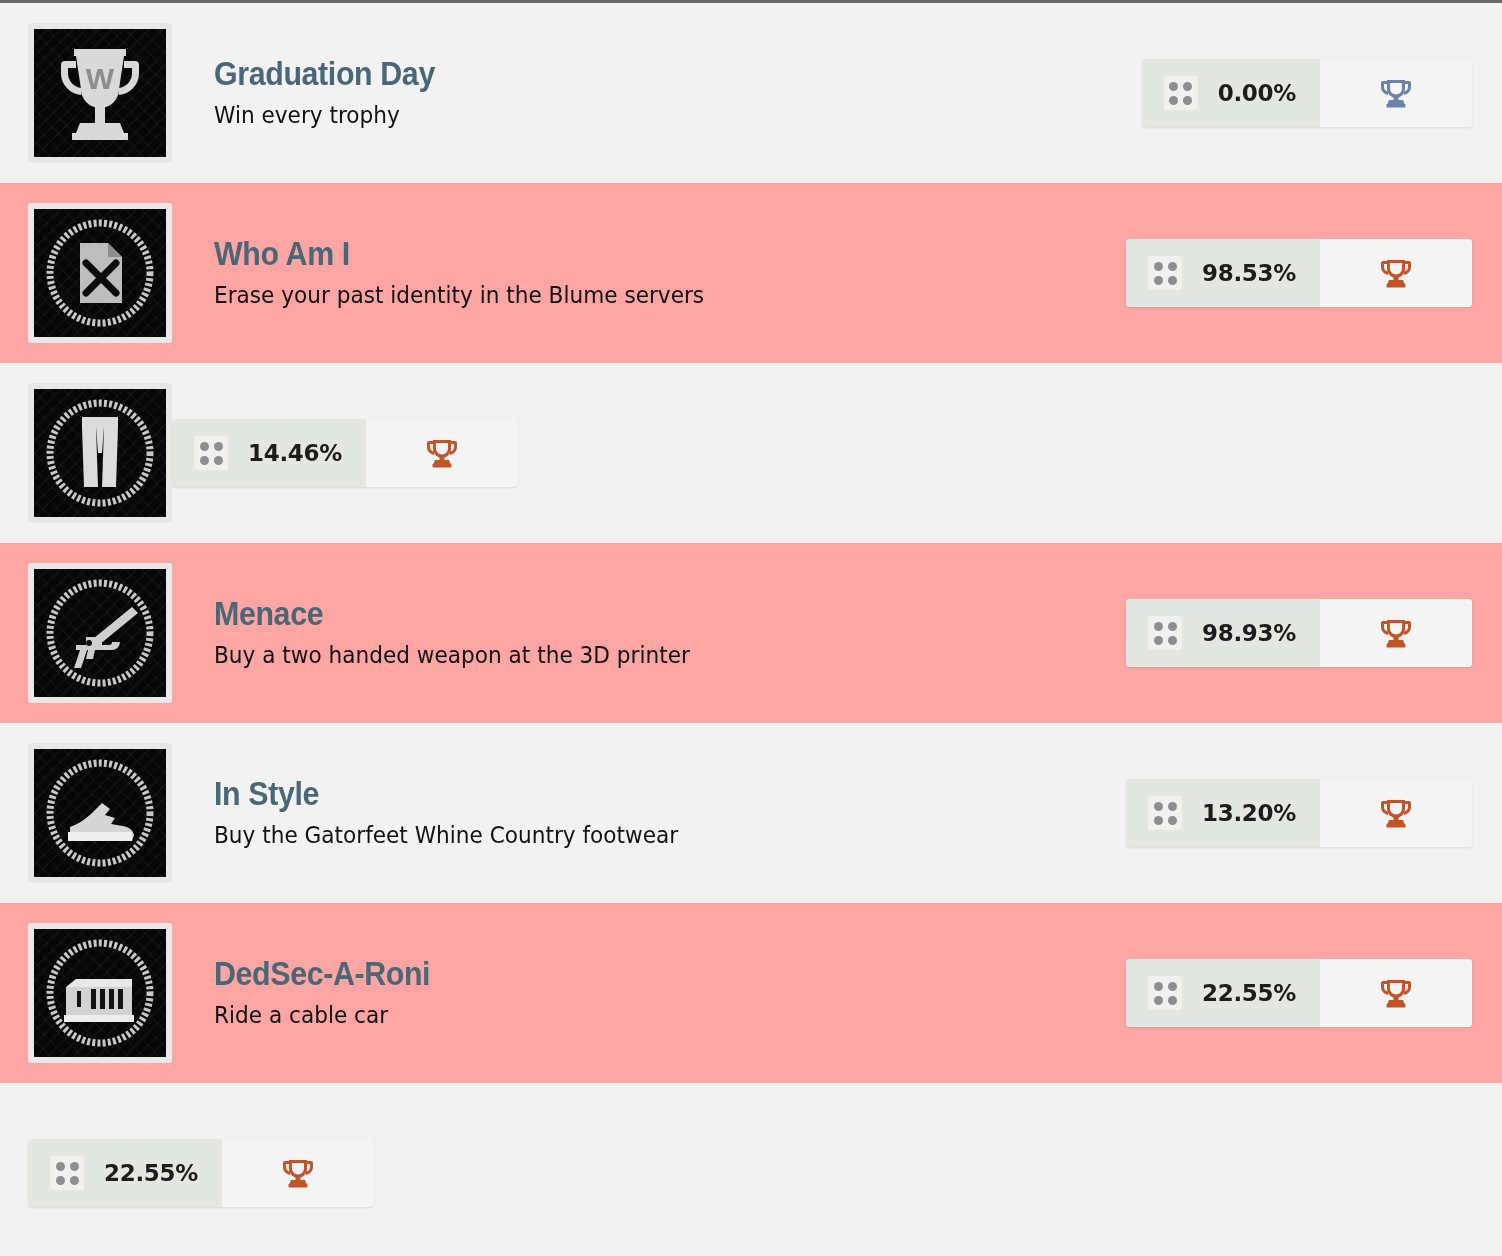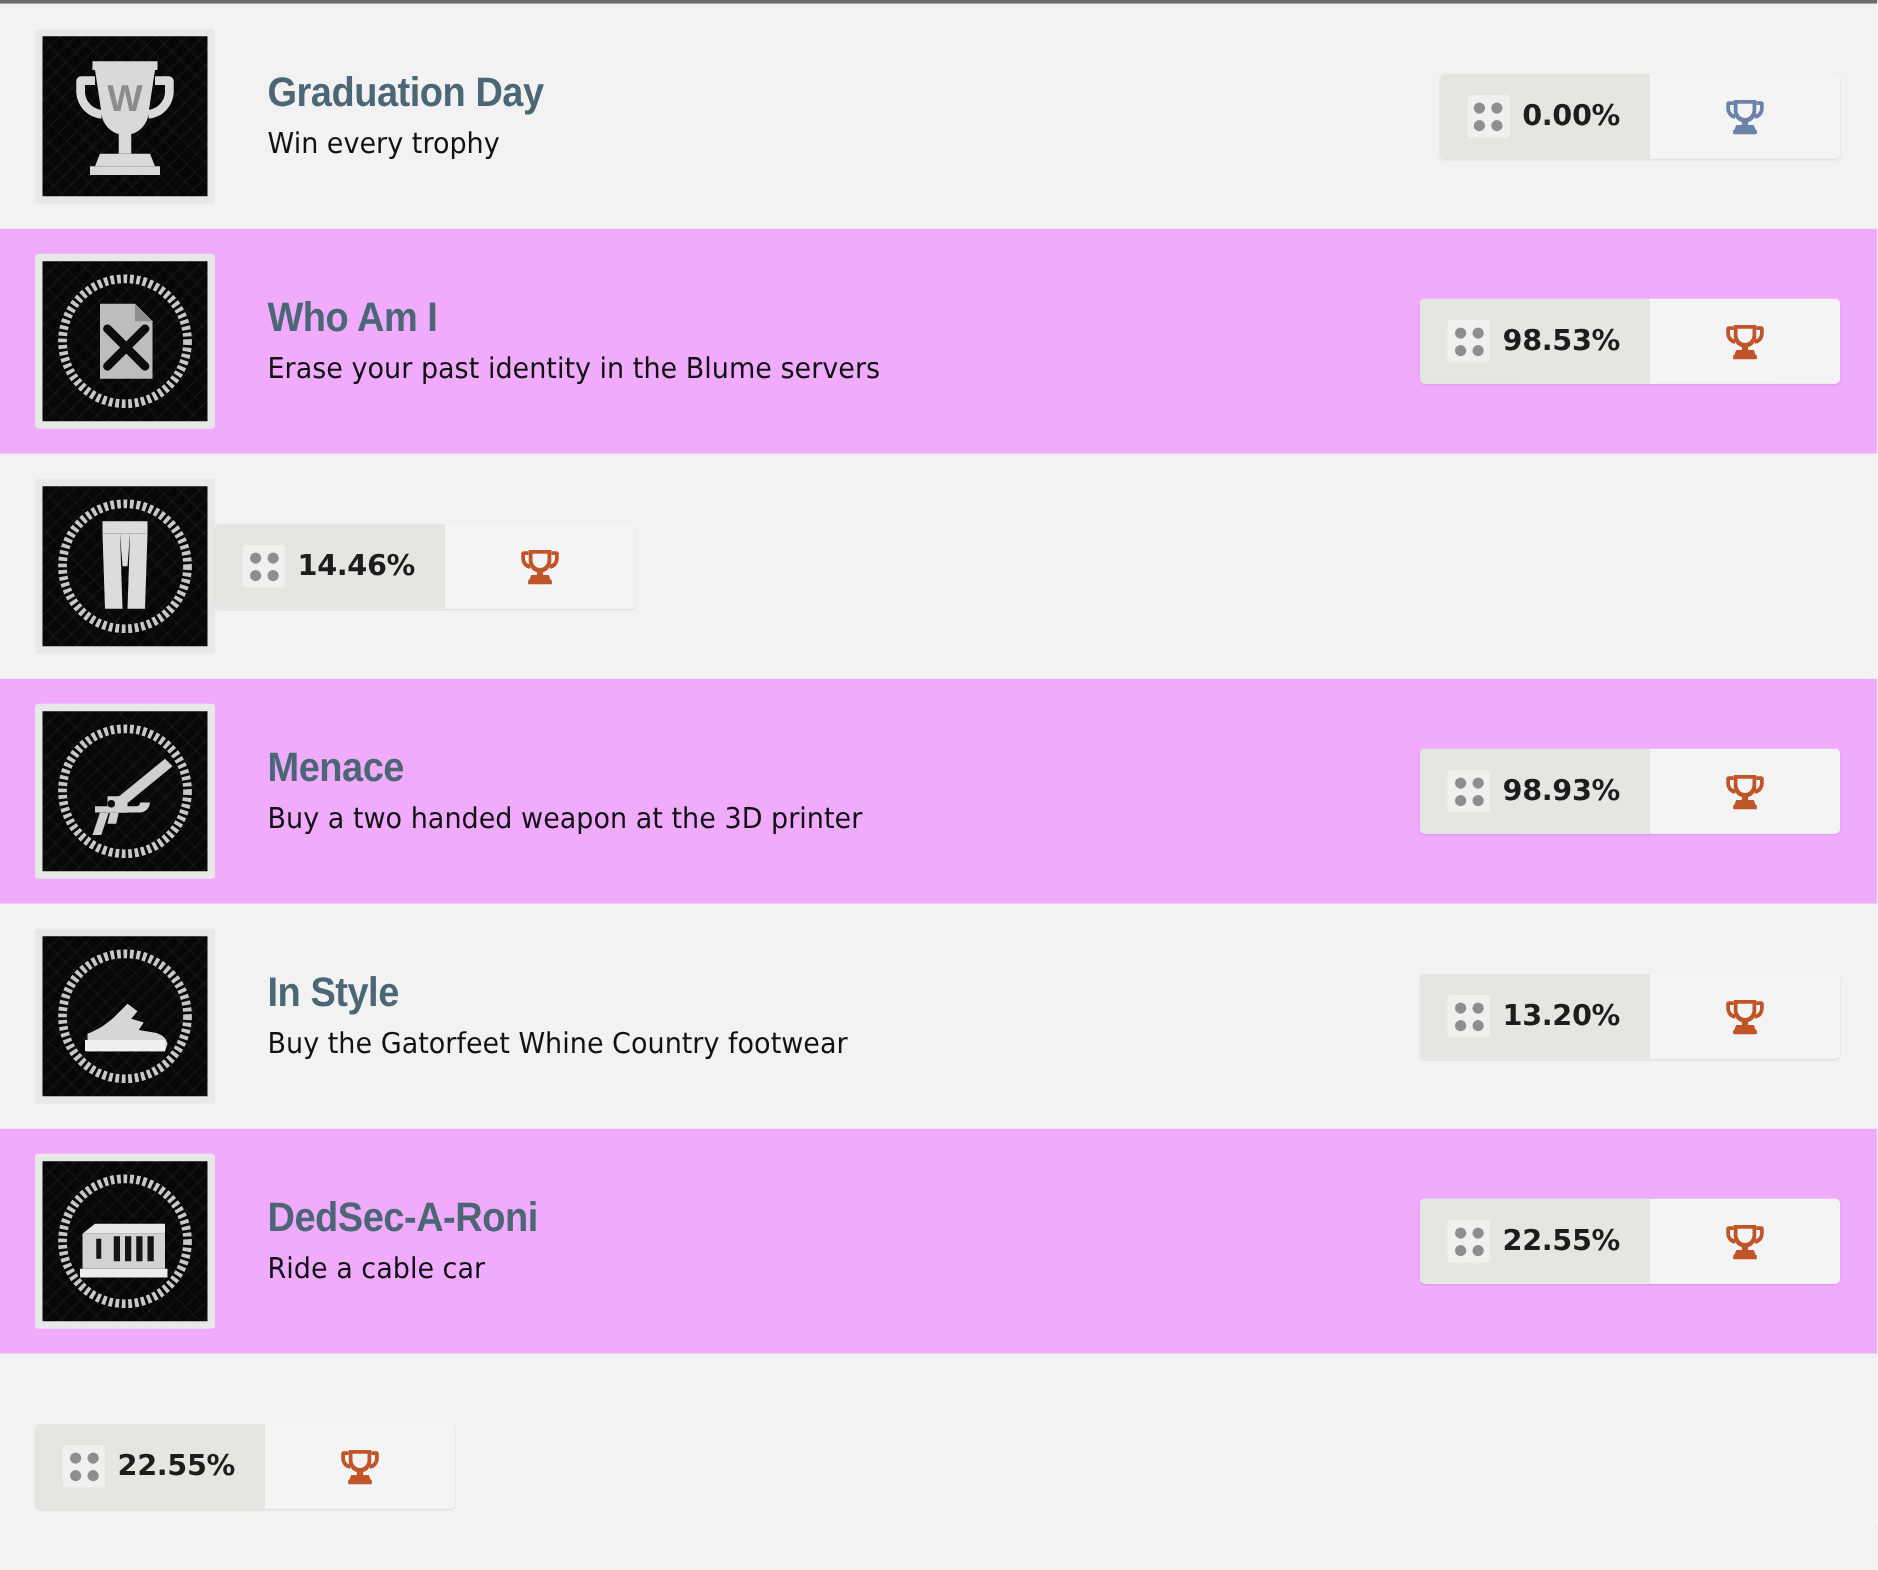--- a/index.html
+++ b/index.html
@@ -24,21 +24,21 @@
 
   .trophy-row {
     display: flex;
     align-items: center;
     height: 180px;
     box-sizing: border-box;
     padding: 0 28px 0 28px;
     position: relative;
   }
   .trophy-row.alt-dark { background: #f2f2f2; }
-  .trophy-row.alt-light { background: #f0abfc; }
+  .trophy-row.alt-light { background: #fca5a5; }
 
   
   .icon-frame {
     flex: 0 0 auto;
     width: 144px;
     height: 140px;
     background: #e8e8e8;
     border-radius: 3px;
     padding: 6px;
     box-sizing: border-box;
@@ -99,21 +99,21 @@
     border-radius: 4px;
     overflow: hidden;
     box-shadow: 0 1px 2px rgba(0,0,0,0.10);
     background: #f4f4f4;
     margin-right: 2px;
   }
   .badge-rate {
     background: #e4e6e2;
     display: flex;
     align-items: center;
-    gap: 10px;
+    gap: 20px;
     padding: 0 24px 0 22px;
     min-width: 112px;
   }
   .dot-grid {
     width: 34px;
     height: 34px;
     border-radius: 3px;
     background: rgba(255,255,255,0.45);
     display: grid;
     grid-template-columns: 9px 9px;

